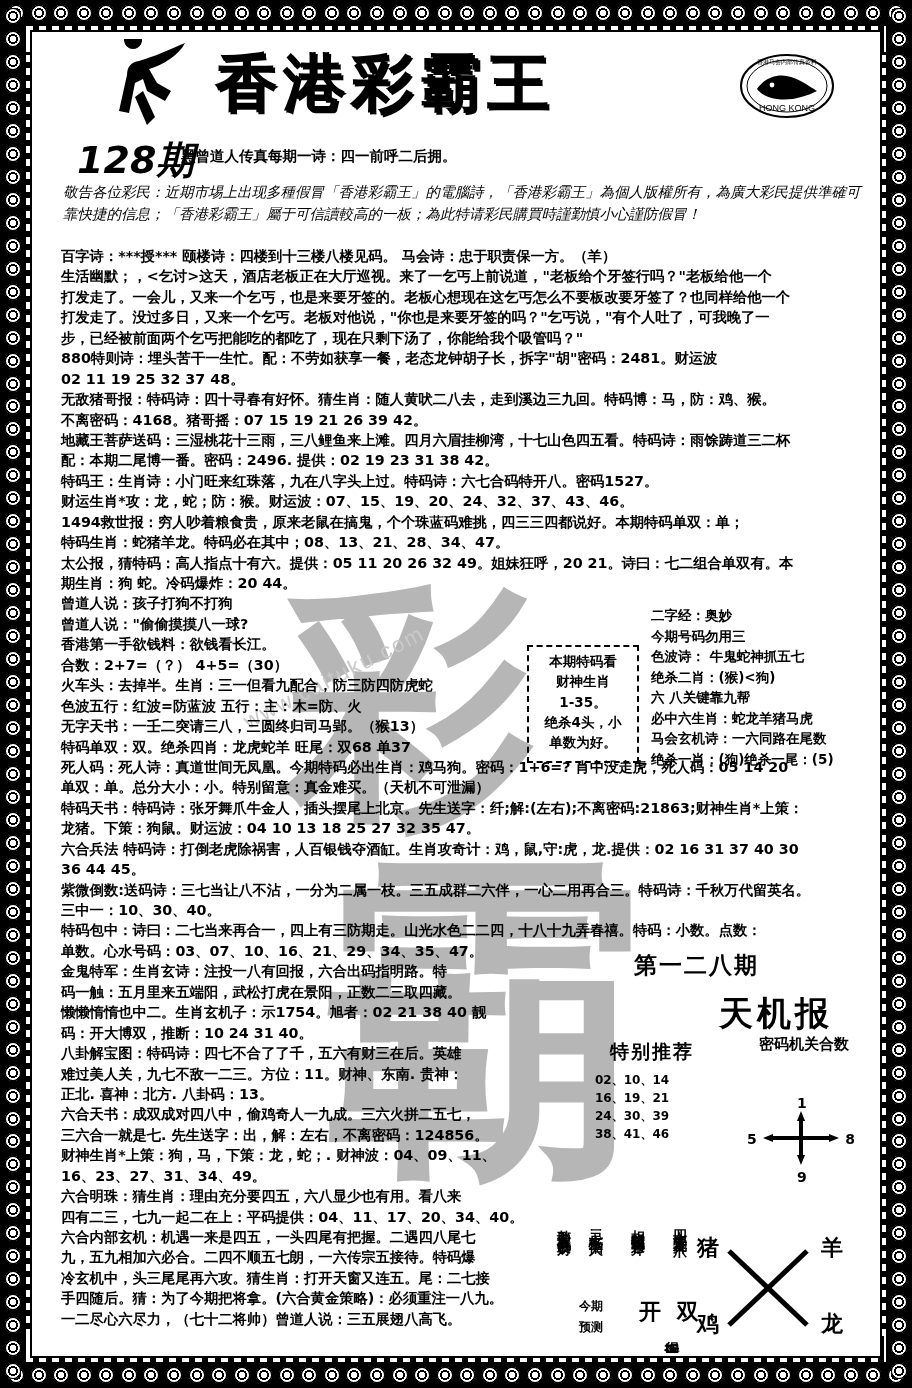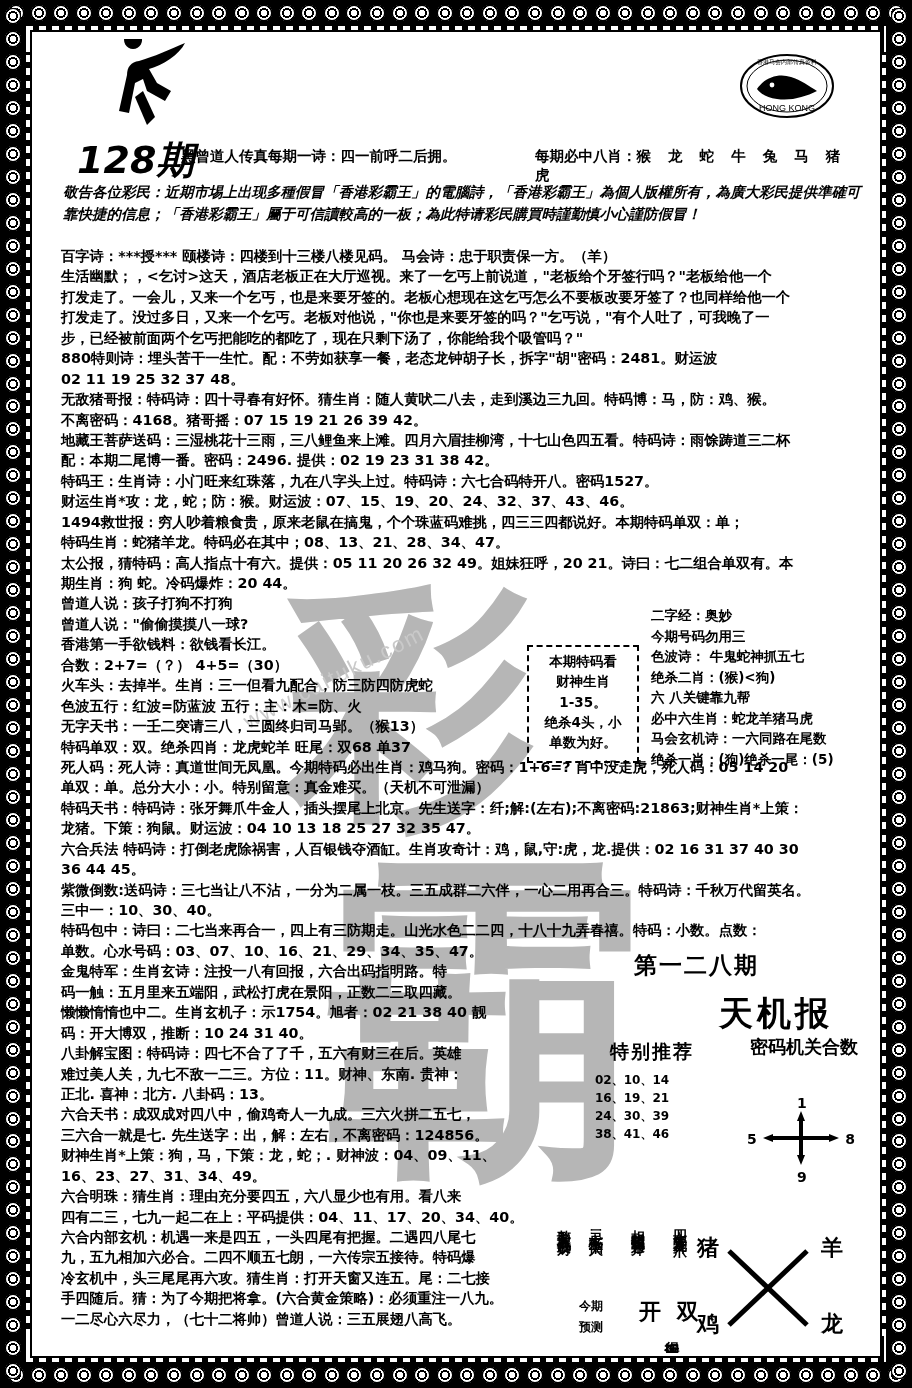--- a/index.html
+++ b/index.html
@@ -70,21 +70,21 @@
   }
   .issue{
     position:absolute;left:42px;top:100px;font-size:38px;font-weight:bold;font-style:italic;
   }
   .hdr-poem{position:absolute;left:146px;top:112px;font-size:14.5px;font-weight:bold;}
   .hdr-zodiac{position:absolute;left:500px;top:112px;font-size:14.5px;font-weight:bold;}
   .hdr-zodiac .z{letter-spacing:6px;}
 
   .notice{
     position:absolute;left:28px;top:146px;right:16px;
-    font-size:14.5px;line-height:1.55;font-weight:bold;
+    font-size:14.5px;line-height:1.55;font-weight:normal;
     font-style:italic;
   }
 
   .body-text{
     position:absolute;left:26px;top:212px;width:860px;
     font-size:14.3px;line-height:1.36;font-weight:bold;
   }
   .body-text p{margin:0 0 1px 0;}
 
   
@@ -105,21 +105,21 @@
   .tianji-title{
     position:absolute;right:26px;top:0;font-size:34px;font-weight:bold;letter-spacing:4px;
   }
   .tuijian{
     position:absolute;left:40px;top:48px;font-size:19px;font-weight:bold;letter-spacing:2px;margin-left:11px;
   }
   .tuijian-nums{
     position:absolute;left:36px;top:80px;font-size:12px;font-weight:bold;line-height:1.5;
   }
   .mima-title{
-    position:absolute;right:0;top:44px;font-size:18px;font-weight:bold;line-height:1.3;text-align:center;width:110px;
+    position:absolute;right:0;top:44px;font-size:15px;font-weight:bold;line-height:1.3;text-align:center;width:110px;
   }
   .compass{position:absolute;right:6px;top:108px;width:104px;height:78px;}
   .compass span{position:absolute;font-size:14px;font-weight:bold;}
 
   .vcol{
     position:absolute;writing-mode:vertical-rl;text-orientation:upright;
     font-size:14px;font-weight:bold;letter-spacing:2px;line-height:1.25;
   }
   .issue-big{
     position:absolute;left:560px;bottom:372px;font-size:23px;font-weight:bold;letter-spacing:2px;margin-left:39px;
@@ -155,35 +155,33 @@
         <div class="wm-url">www.caituku.com</div>
       </div>
 
       <div class="header">
         <svg class="logo-man" viewBox="0 0 80 92">
           <path d="M20 10 a9 9 0 1 1 0.1 0 z" fill="#000"></path>
           <path d="M26 22 C40 18 58 10 72 4 C66 16 50 26 36 30 L44 44 L58 52 L52 62 L34 52 L30 40 L22 44 L16 74 L6 72 L14 36 C14 28 18 23 26 22 Z" fill="#000"></path>
           <path d="M30 52 L42 78 L34 86 L22 58 Z" fill="#000"></path>
         </svg>
 
+        <div class="title-main">香港彩霸王</div>
 
         <svg class="hk-seal" viewBox="0 0 96 66">
           <ellipse cx="48" cy="33" rx="46" ry="31" fill="none" stroke="#000" stroke-width="2"></ellipse>
           <ellipse cx="48" cy="33" rx="40" ry="26" fill="none" stroke="#000" stroke-width="1"></ellipse>
           <path d="M18 36 C26 24 40 20 52 24 C62 27 70 33 78 38 C66 44 52 48 38 46 C28 45 22 41 18 36 Z" fill="#000"></path>
           <circle cx="33" cy="32" r="2.4" fill="#fff"></circle>
           <text x="48" y="58" font-size="9" text-anchor="middle" font-family="Liberation Sans, sans-serif" fill="#000">HONG KONG</text>
           <text x="48" y="11" font-size="6" text-anchor="middle" font-family="DejaVu Sans, sans-serif" fill="#000">香港马会内部传真资料</text>
         </svg>
 
         <div class="issue">128期</div>
         <div class="hdr-poem">黑曾道人传真每期一诗：四一前呼二后拥。</div>
-        <div class="hdr-zodiac">
-          <span>每期必中八肖：</span><span class="z">猴 龙 蛇 牛 兔 马 猪 虎</span>
-        </div>
       </div>
 
       <div class="notice">敬告各位彩民：近期市埸上出现多種假冒「香港彩霸王」的電腦詩，「香港彩霸王」為個人版權所有，為廣大彩民提供準確可靠快捷的信息；「香港彩霸王」屬于可信讀較高的一板；為此特请彩民購買時謹勤慎小心謹防假冒！</div>
 
       <div class="body-text">
         <p>百字诗：***授***                     颐楼诗：四楼到十三楼八楼见码。                    马会诗：忠于职责保一方。（羊）</p>
         <p>生活幽默；，&lt;乞讨&gt;这天，酒店老板正在大厅巡视。来了一乞丐上前说道，"老板给个牙签行吗？"老板给他一个</p>
         <p>打发走了。一会儿，又来一个乞丐，也是来要牙签的。老板心想现在这乞丐怎么不要板改要牙签了？也同样给他一个</p>
         <p>打发走了。没过多日，又来一个乞丐。老板对他说，"你也是来要牙签的吗？"乞丐说，"有个人吐了，可我晚了一</p>
         <p>步，已经被前面两个乞丐把能吃的都吃了，现在只剩下汤了，你能给我个吸管吗？"</p>

